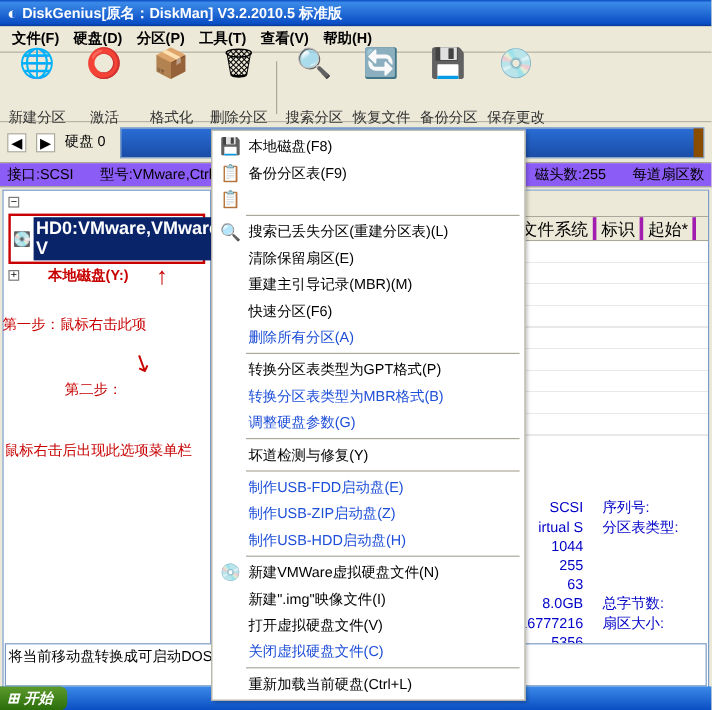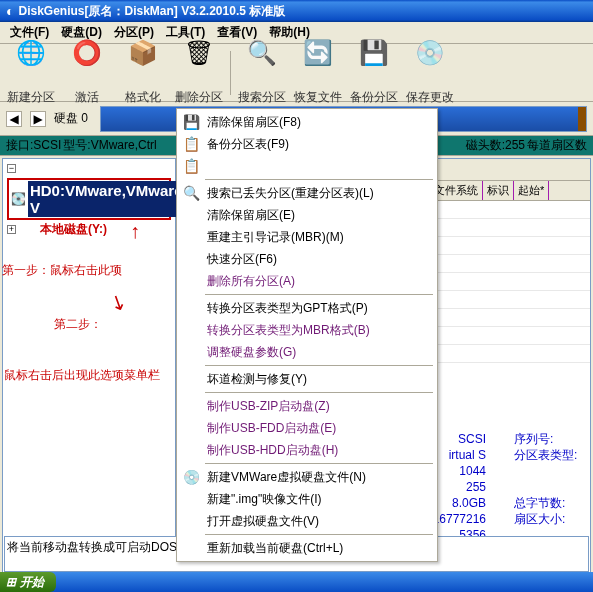--- a/index.html
+++ b/index.html
@@ -10,42 +10,42 @@
 .menubar span { padding: 2px 6px; cursor: default; font-weight: bold; }
 .toolbar { background: #ece9d8; height: 58px; display: flex; align-items: center; padding: 2px 4px; border-bottom: 1px solid #aca899; gap: 2px; }
 .tbtn { width: 54px; height: 52px; display: flex; flex-direction: column; align-items: center; justify-content: center; gap: 2px; cursor: pointer; border: 1px solid transparent; }
 .tbtn .ico { font-size: 24px; }
 .tbtn .lbl { font-size: 12px; color: #333; margin-top: 20px; }
 .sep { width: 1px; height: 44px; background: #aca899; margin: 0 2px; }
 .diskbar { height: 34px; background: #ece9d8; display: flex; align-items: center; padding: 2px 6px; gap: 8px; border-bottom: 1px solid #aca899; }
 .diskbar .navbtn { width: 16px; height: 16px; border: 1px solid #aca899; background: #fff; text-align: center; line-height: 14px; }
 .partband { height: 26px; background: linear-gradient(to bottom, #2a6dd6, #1a4da6); border: 1px solid #7a9cc6; flex: 1; margin-left: 4px; position: relative; }
 .partband .tail { position: absolute; right: 0; top: 0; bottom: 0; width: 8px; background: #8a4d00; }
-.infobar { height: 20px; background: #0f766e; display: flex; align-items: center; padding: 0 6px; gap: 2px; border-bottom: 1px solid #aca899; }
+.infobar { height: 20px; background: #8b5cf6; display: flex; align-items: center; padding: 0 6px; gap: 22px; border-bottom: 1px solid #aca899; }
 .main { display: flex; height: 420px; position: relative; }
 .leftpane { width: 174px; background: #fff; border: 1px solid #7a9cc6; margin: 2px; padding: 4px; position: relative; }
 .treeitem { display: flex; align-items: center; gap: 2px; padding: 1px 0; }
 .treeitem .sq { width: 9px; height: 9px; border: 1px solid #7a7a7a; text-align: center; line-height: 7px; font-size: 9px; }
 .hd0box { border: 2px solid #c80000; padding: 1px 2px; display: flex; align-items: center; gap: 2px; margin-top: 4px; }
 .hd0box .hdicon { color: #888; }
 .hd0box .hdtext { color: #fff; background: #0a246a; padding: 1px 2px; font-weight: bold; font-size: 15px; }
 .local { color: #c80000; font-weight: bold; padding-left: 22px; }
 .rightpane { flex: 1; background: #fff; border: 1px solid #7a9cc6; margin: 2px 2px 2px 0; position: relative; }
 .tabrow { display: flex; background: #ece9d8; border-bottom: 1px solid #aca899; height: 22px; }
 .tab { padding: 3px 10px; border: 1px solid #aca899; border-bottom: none; background: #fff; margin-right: 2px; margin-top: 2px; }
 .headers { display: flex; background: #ece9d8; border-bottom: 1px solid #aca899; height: 20px; position: absolute; top: 22px; right: 0; width: 160px; }
-.headers span { border-right: 1px solid #a21caf; padding: 2px 4px; font-size: 11px; }
+.headers span { border-right: 3px solid #a21caf; padding: 2px 4px; font-size: 14px; }
 .gridlines { position: absolute; top: 42px; right: 0; width: 160px; bottom: 200px; background: repeating-linear-gradient(to bottom, #fff 0, #fff 17px, #e8e8e8 17px, #e8e8e8 18px); }
 .infobox { position: absolute; right: 4px; bottom: 30px; width: 160px; font-size: 12px; color: #0000c8; line-height: 16px; }
-.infobox .row { display: flex; gap: 28px; }
+.infobox .row { display: flex; gap: 16px; }
 .infobox .k { width: 60px; text-align: right; color: #0000c8; }
 .infobox .v { color: #0000c8; }
 .ctxmenu { position: absolute; left: 176px; top: 108px; width: 262px; background: #fff; border: 1px solid #aca899; box-shadow: 2px 2px 3px rgba(0,0,0,0.25); z-index: 100; padding: 2px; }
 .ctxmenu .row { display: flex; align-items: center; height: 22px; padding: 0 4px 0 2px; cursor: default; }
-.ctxmenu .row.disabled { color: #701a75; }
+.ctxmenu .row.disabled { color: #1d4ed8; }
 .ctxmenu .icocell { width: 22px; text-align: center; font-size: 14px; }
 .ctxmenu .txt { flex: 1; padding-left: 4px; }
 .ctxmenu .msep { height: 1px; background: #aca899; margin: 2px 2px 2px 26px; }
 .annot { position: absolute; color: #c80000; font-weight: normal; z-index: 50; }
 .arrow { position: absolute; color: #c80000; font-size: 20px; z-index: 49; }
 .footer { position: absolute; bottom: 20px; left: 4px; right: 4px; height: 36px; background: #fff; border: 1px solid #7a9cc6; font-size: 12px; padding: 2px; }
 .taskbar { position: absolute; bottom: 0; left: 0; right: 0; height: 20px; background: linear-gradient(to bottom, #3b8ae8, #0a4dc4); display: flex; align-items: center; }
 .startbtn { background: linear-gradient(to bottom, #5c9a2c, #2a6d0a); color: #fff; height: 20px; padding: 0 12px 0 6px; display: flex; align-items: center; gap: 4px; border-radius: 0 6px 6px 0; font-weight: bold; font-style: italic; }
 .taskbar .titem { width: 20px; height: 18px; margin-left: 2px; }
 </style>
@@ -153,38 +153,41 @@
           <span class="k">irtual S</span>
           <span class="v">分区表类型:</span>
         </div>
       <div class="row">
           <span class="k">1044</span>
         </div>
       <div class="row">
           <span class="k">255</span>
         </div>
       <div class="row">
+          <span class="k">63</span>
+        </div>
+      <div class="row">
           <span class="k">8.0GB</span>
           <span class="v">总字节数:</span>
         </div>
       <div class="row">
           <span class="k">16777216</span>
           <span class="v">扇区大小:</span>
         </div>
       <div class="row">
           <span class="k">5356</span>
         </div>
     </div>
   </div>
 </div>
 
 <div class="ctxmenu" id="ctxmenu">
     <div class="row">
       <span class="icocell">💾</span>
-      <span class="txt">清除保留扇区(F8)</span>
+      <span class="txt">本地磁盘(F8)</span>
     </div>
     <div class="row">
       <span class="icocell">📋</span>
       <span class="txt">备份分区表(F9)</span>
     </div>
     <div class="row">
       <span class="icocell">📋</span>
     </div>
     <div class="msep"></div>
     <div class="row">
@@ -221,42 +224,46 @@
       <span class="txt">调整硬盘参数(G)</span>
     </div>
     <div class="msep"></div>
     <div class="row">
       <span class="icocell"></span>
       <span class="txt">坏道检测与修复(Y)</span>
     </div>
     <div class="msep"></div>
     <div class="row disabled">
       <span class="icocell"></span>
+      <span class="txt">制作USB-FDD启动盘(E)</span>
+    </div>
+    <div class="row disabled">
+      <span class="icocell"></span>
       <span class="txt">制作USB-ZIP启动盘(Z)</span>
-    </div>
-    <div class="row disabled">
-      <span class="icocell"></span>
-      <span class="txt">制作USB-FDD启动盘(E)</span>
     </div>
     <div class="row disabled">
       <span class="icocell"></span>
       <span class="txt">制作USB-HDD启动盘(H)</span>
     </div>
     <div class="msep"></div>
     <div class="row">
       <span class="icocell">💿</span>
       <span class="txt">新建VMWare虚拟硬盘文件(N)</span>
     </div>
     <div class="row">
       <span class="icocell"></span>
       <span class="txt">新建".img"映像文件(I)</span>
     </div>
     <div class="row">
       <span class="icocell"></span>
       <span class="txt">打开虚拟硬盘文件(V)</span>
+    </div>
+    <div class="row disabled">
+      <span class="icocell"></span>
+      <span class="txt">关闭虚拟硬盘文件(C)</span>
     </div>
     <div class="msep"></div>
     <div class="row">
       <span class="icocell"></span>
       <span class="txt">重新加载当前硬盘(Ctrl+L)</span>
     </div>
   </div>
 
 <div class="annot" style="left:2px; top:262px;">第一步：鼠标右击此项</div>
 <div class="arrow" style="left:130px; top:220px;">↑</div>

